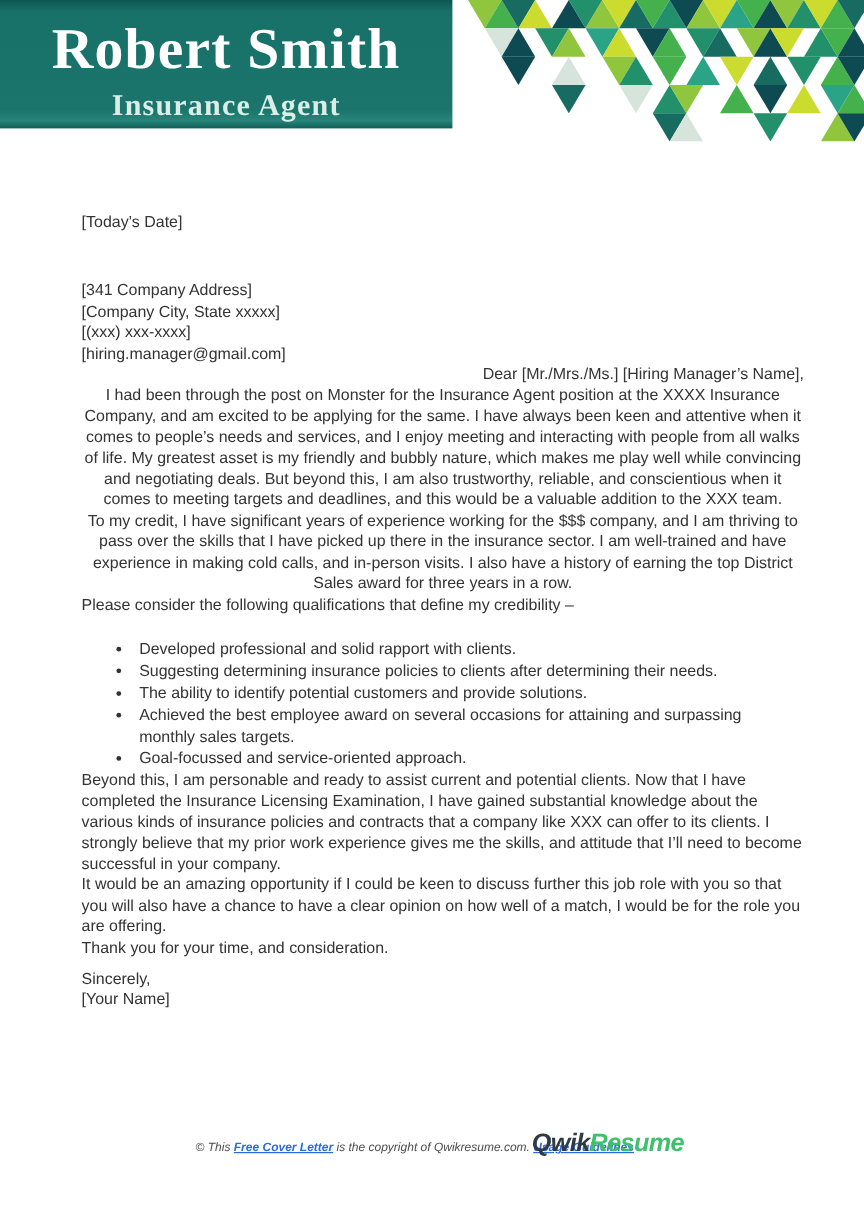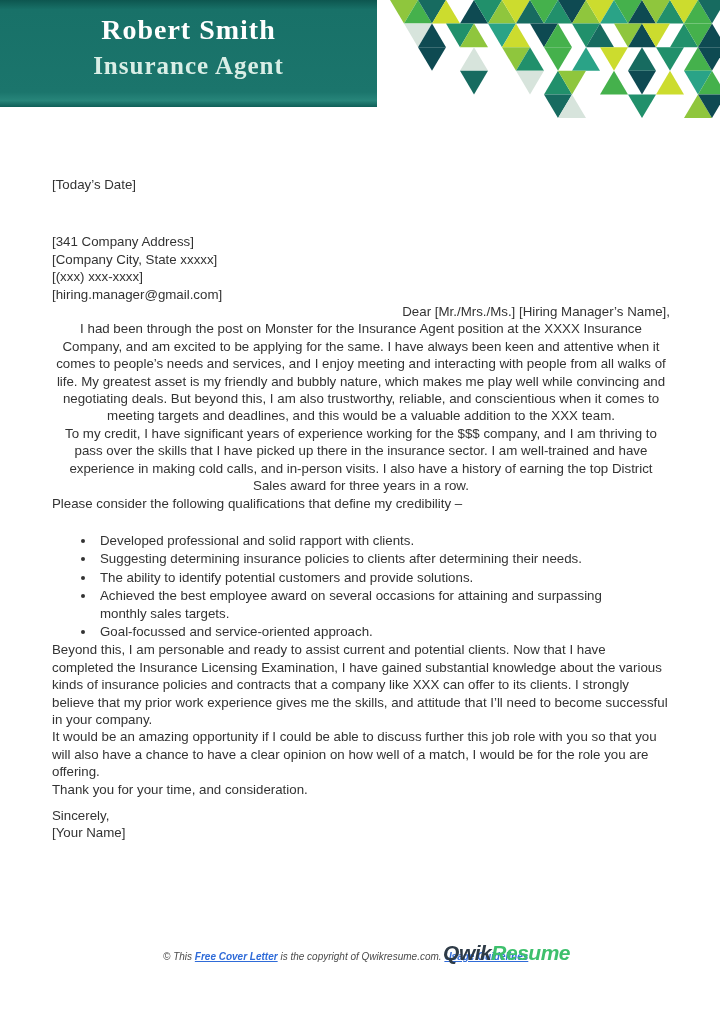--- a/index.html
+++ b/index.html
@@ -11,30 +11,30 @@
   }
   
   .header { position:relative; height:118px; }
   .banner {
     position:absolute; left:0; top:0; width:377px; height:107px;
     background:linear-gradient(180deg,#0d564f 0%,#187168 9%,#1b756c 86%,#27857a 94%,#0f5f58 100%);
     text-align:center;
   }
   .banner .name {
     font-family:"Liberation Serif", serif; font-weight:bold;
-    font-size:28px; color:#ffffff; letter-spacing:1px; margin-top:14px;
+    font-size:48px; color:#ffffff; letter-spacing:1px; margin-top:14px;
   }
   .banner .role {
     font-family:"Liberation Serif", serif; font-weight:bold;
     font-size:25px; color:#d9eee6; letter-spacing:1px; margin-top:6px;
   }
   .mosaic { position:absolute; top:0; right:0; width:330px; height:118px; }
   
   .content {
-    padding:58px 50px 0 52px;
+    padding:58px 50px 0 68px;
     color:#333333; font-size:13.3px; line-height:17.4px;
   }
   .content p { margin:0; }
   .addr-block { margin-top:40px; }
   .salutation { margin-top:29px;text-align:right; }
   .para { margin-top:11px; max-width:620px;text-align:center; }
   .qual-intro { margin-top:12px; }
   ul.quals { margin:20px 0 0 0; padding-left:44px; max-width:600px; }
   ul.quals li { padding-left:4px; margin-bottom:1px; }
   .closing-para { margin-top:13px; max-width:620px; }
@@ -150,21 +150,21 @@
 
     <ul class="quals">
       <li>Developed professional and solid rapport with clients.</li>
       <li>Suggesting determining insurance policies to clients after determining their needs.</li>
       <li>The ability to identify potential customers and provide solutions.</li>
       <li>Achieved the best employee award on several occasions for attaining and surpassing monthly sales targets.</li>
       <li>Goal-focussed and service-oriented approach.</li>
     </ul>
 
     <p class="closing-para first-closing">Beyond this, I am personable and ready to assist current and potential clients. Now that I have completed the Insurance Licensing Examination, I have gained substantial knowledge about the various kinds of insurance policies and contracts that a company like XXX can offer to its clients. I strongly believe that my prior work experience gives me the skills, and attitude that I’ll need to become successful in your company.</p>
-    <p class="closing-para">It would be an amazing opportunity if I could be able to discuss further this job role with you so that you will also have a chance to have a clear opinion on how well of a match, I would be for the role you are offering.</p>
+    <p class="closing-para">It would be an amazing opportunity if I could be keen to discuss further this job role with you so that you will also have a chance to have a clear opinion on how well of a match, I would be for the role you are offering.</p>
     <p class="closing-para">Thank you for your time, and consideration.</p>
 
     <div class="signoff-block">
       <p>Sincerely,</p>
       <p>[Your Name]</p>
     </div>
   </div>
 
   <div class="footer">
     <div class="copyright">

